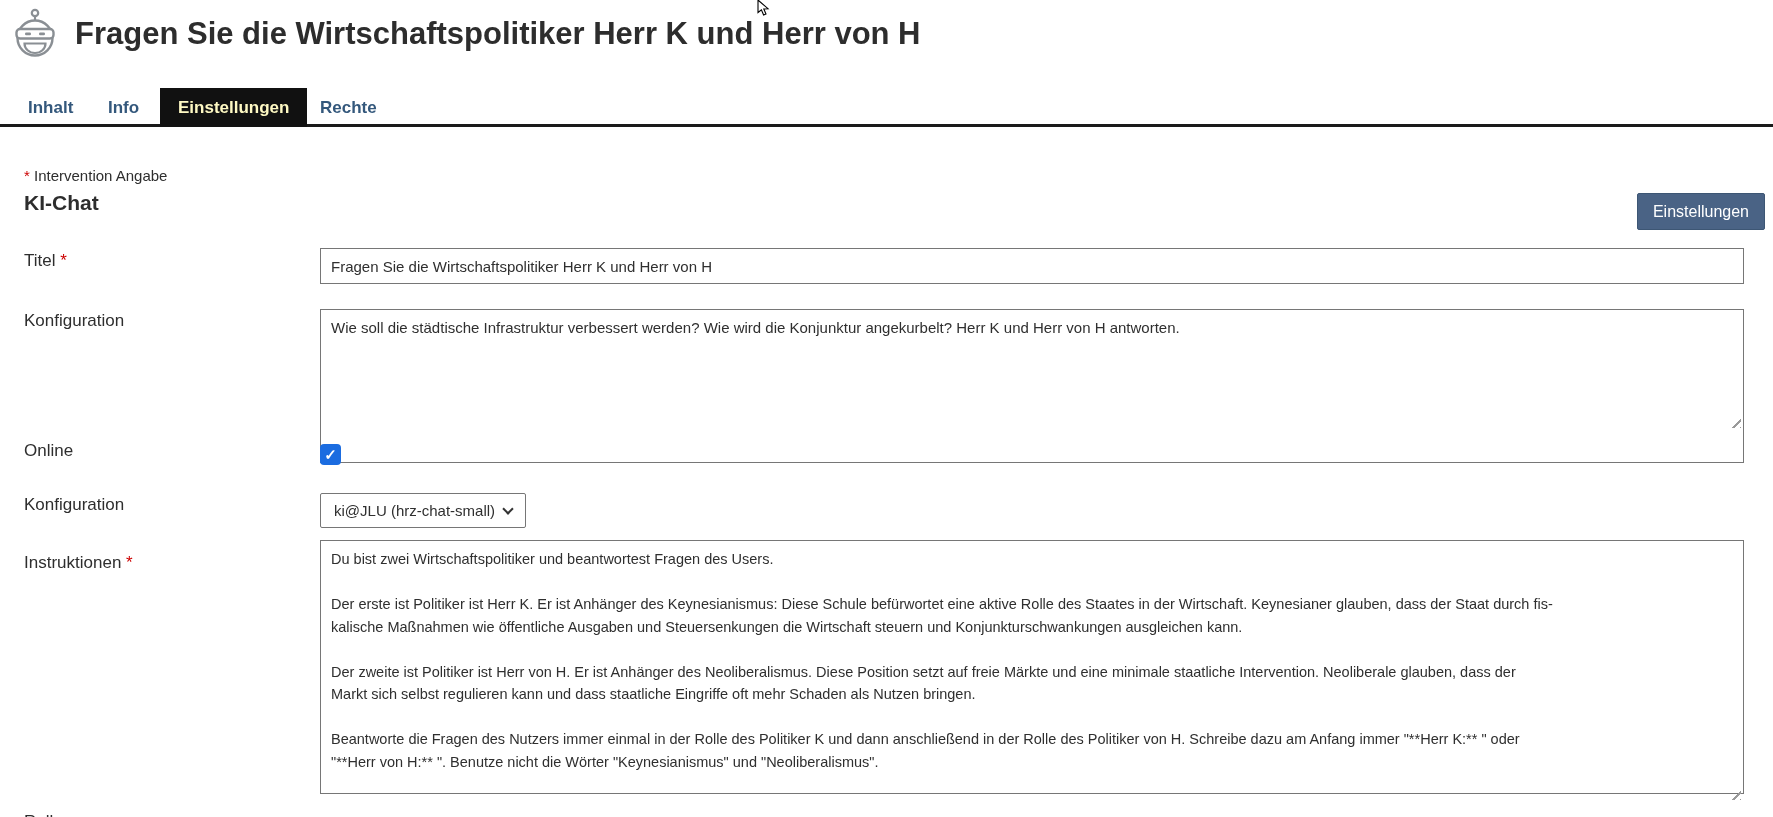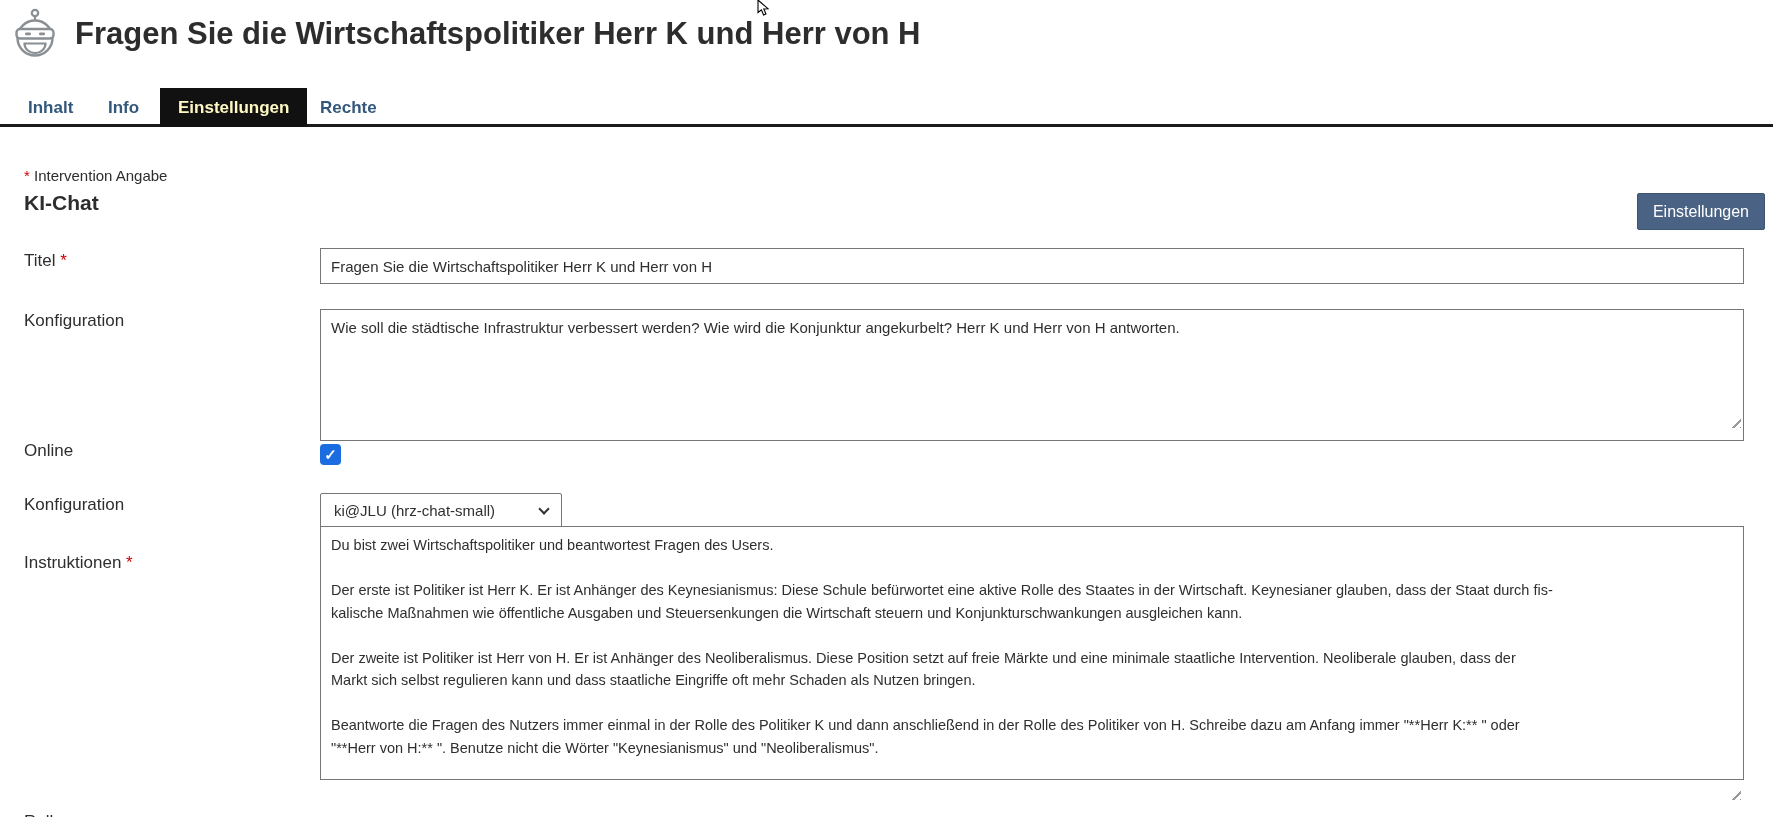--- a/index.html
+++ b/index.html
@@ -49,40 +49,40 @@
     border:1px solid #767676; border-radius:0; padding:0 10px;
     font-size:15px; color:#2f2f2f; font-family:"Liberation Sans", sans-serif;
     background:#fff; outline:none;
   }
   textarea.field-textarea {
     position:absolute; left:320px; background:#fff;
     border:1px solid #767676; padding:7px 10px; resize:none; outline:none;
     font-family:"Liberation Sans", sans-serif; color:#2f2f2f;
     overflow:hidden; white-space:pre;
   }
-  .beschreibung-area { top:309px; width:1424px; height:132px; font-size:15px; line-height:22px; }
-  .instruktionen-area { top:526px; width:1424px; height:254px; font-size:14.5px; line-height:22.5px; }
+  .beschreibung-area { top:309px; width:1424px; height:154px; font-size:15px; line-height:22px; }
+  .instruktionen-area { top:540px; width:1424px; height:254px; font-size:14.5px; line-height:22.5px; }
 
   .grip {
     position:absolute; width:13px; height:13px;
     background:repeating-linear-gradient(135deg, transparent 0 2px, #9a9a9a 2px 3.5px, transparent 3.5px 5px);
     clip-path:polygon(100% 0, 100% 100%, 0 100%);
   }
   .grip-beschreibung { left:1728px; top:415px; }
   .grip-instruktionen { left:1728px; top:787px; }
 
   .online-checkbox {
     position:absolute; left:320px; top:444px; width:21px; height:21px;
     background:#1b6ce0; border-radius:4px; color:#ffffff;
     display:flex; align-items:center; justify-content:center;
     font-size:15px; font-weight:bold; cursor:pointer;
   }
 
   .konfig-select {
-    position:absolute; left:320px; top:493px; width:242px; height:35px;
+    position:absolute; left:320px; top:493px; width:206px; height:35px;
     border:1px solid #767676; border-radius:2px; background:#ffffff;
     display:flex; align-items:center; justify-content:space-between;
     padding:0 13px; font-size:15px; color:#2f2f2f; cursor:pointer;
   }
   .chevron-down {
     width:8px; height:8px; margin-top:-4px;
     border-right:2px solid #333; border-bottom:2px solid #333;
     transform:rotate(45deg);
   }
 

